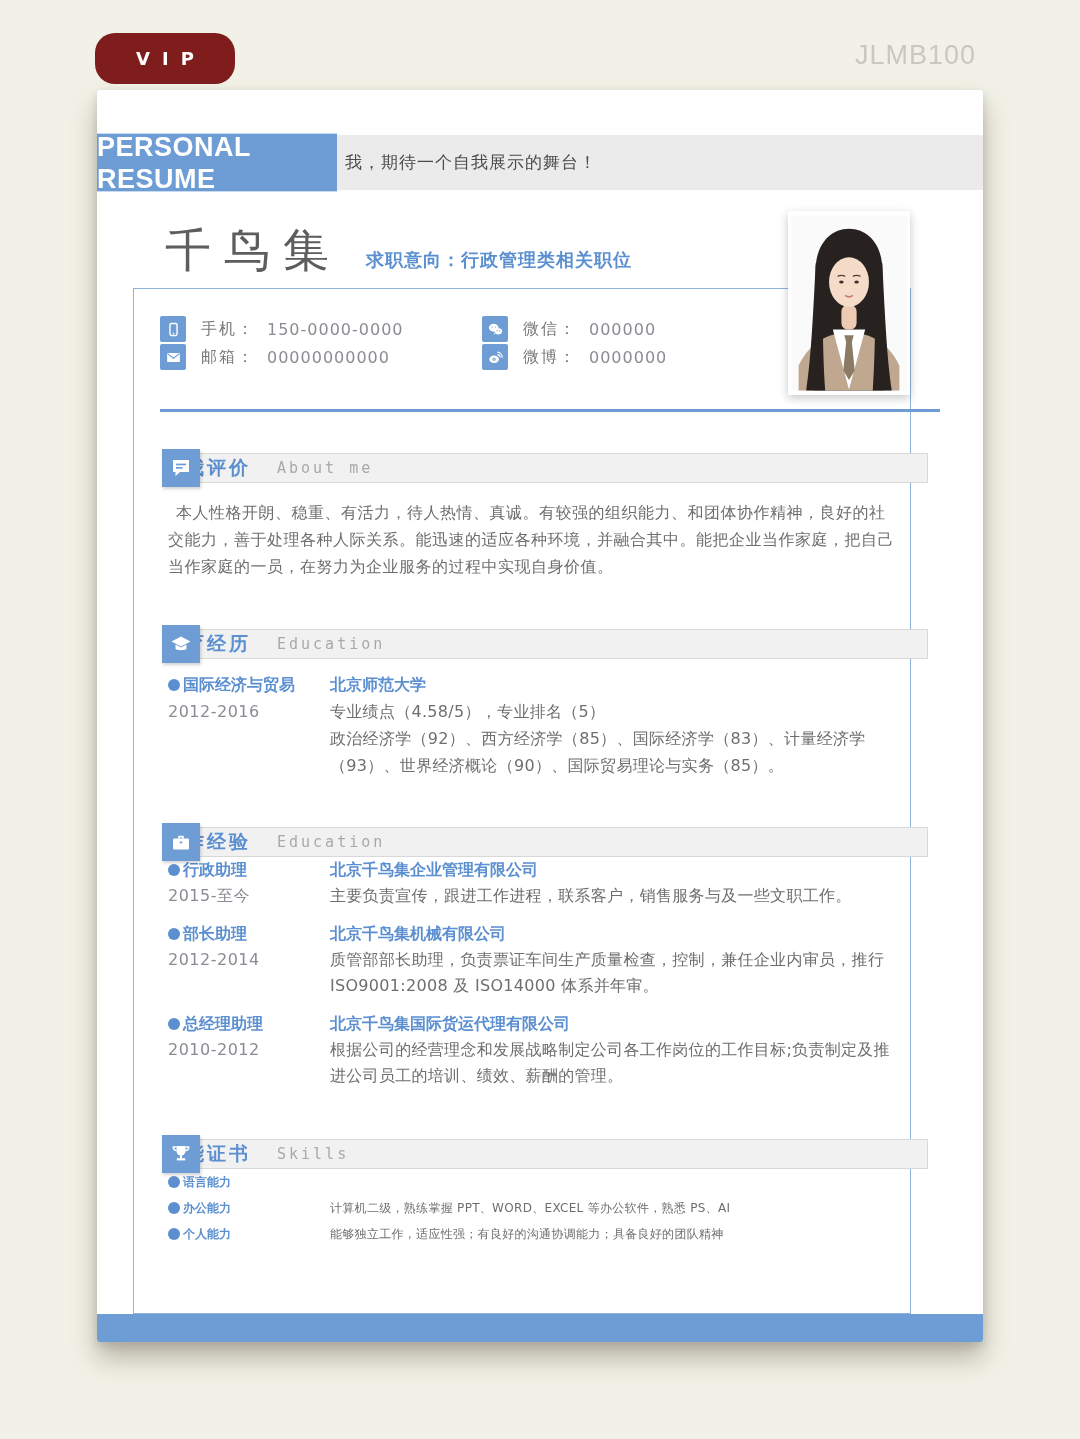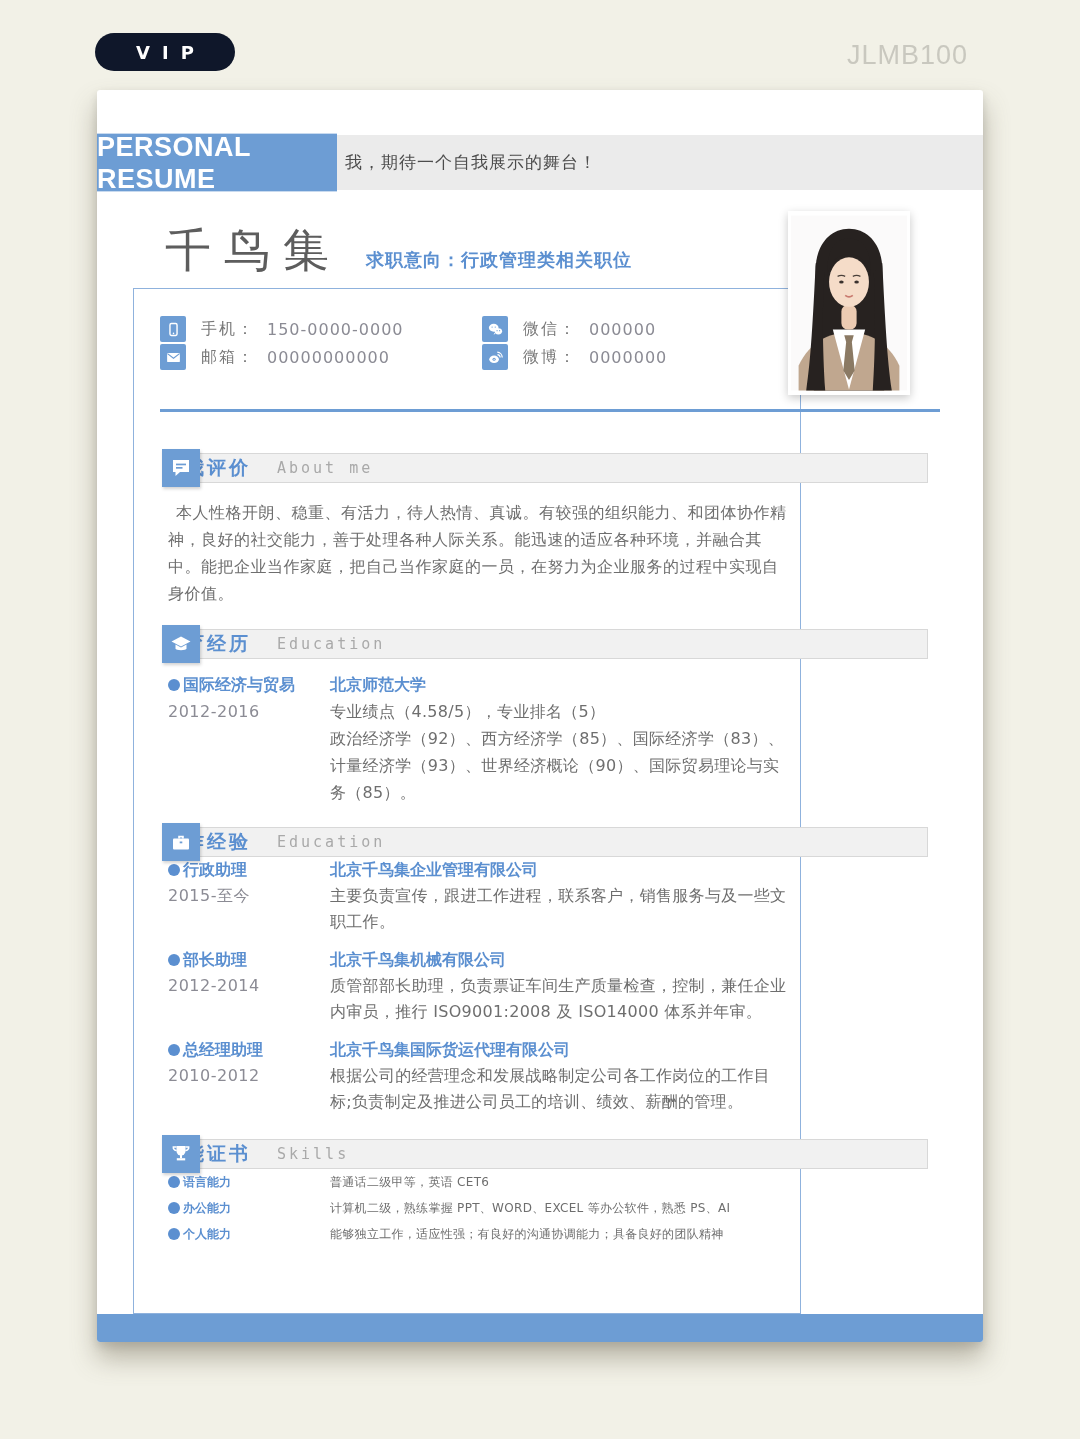--- a/index.html
+++ b/index.html
@@ -5,28 +5,28 @@
   * { margin:0; padding:0; box-sizing:border-box; }
   html,body { width:1080px; height:1439px; overflow:hidden; }
   body {
     background:#f2f1e7;
     font-family:"DejaVu Sans","Liberation Sans",sans-serif;
     position:relative;
   }
   
   .vip-badge {
     position:absolute; left:95px; top:33px;
-    width:140px; height:38px; border-radius:20px;
-    background:#0f172a;
+    width:140px; height:51px; border-radius:20px;
+    background:#7f1d1d;
     display:flex; align-items:center; justify-content:center;
     color:#fff; font-weight:bold; font-size:18px; letter-spacing:12px;
     text-indent:12px;
   }
   .watermark {
-    position:absolute; right:112px; top:40px;
+    position:absolute; right:104px; top:40px;
     color:#c9c8bf; font-size:27px; letter-spacing:1px;
     font-family:"Liberation Sans",sans-serif;
   }
   
   .page {
     position:absolute; left:97px; top:90px;
     width:886px; height:1252px;
     background:#ffffff; border-radius:3px;
     box-shadow:0 16px 26px rgba(110,105,85,0.45), 0 4px 10px rgba(0,0,0,0.12);
   }
@@ -48,21 +48,21 @@
   
   .photo {
     position:absolute; left:691px; top:121px; z-index:3;
     width:122px; height:184px; background:#fff; padding:3px;
     box-shadow:0 3px 9px rgba(0,0,0,0.22);
   }
   .photo svg { display:block; width:100%; height:100%; }
   
   .content-box {
     position:absolute; left:36px; top:198px;
-    width:668px; height:1026px;
+    width:778px; height:1026px;
     border:1px solid #8fb2dd;
   }
   
   .contact-grid {
     position:absolute; top:26px; left:26px; width:700px;
     display:grid; grid-template-columns:322px 1fr; grid-auto-rows:28px;
   }
   .contact-item { display:flex; align-items:center; }
   .c-icon {
     width:26px; height:26px; background:#6d9dd4; border-radius:2px;
@@ -308,21 +308,20 @@
               <rect x="11" y="13" width="2" height="3.2" fill="#fff"></rect>
               <rect x="7.8" y="16.2" width="8.4" height="2.2" fill="#fff"></rect>
             </svg>
         </span>
         <span class="sec-title">技能证书</span>
         <span class="sec-sub">Skills</span>
       </div>
 
       <div class="skill-row">
         <div class="bullet-label">语言能力</div>
-        <div class="desc">普通话二级甲等，英语 CET6</div>
       </div>
       <div class="skill-row">
         <div class="bullet-label">办公能力</div>
         <div class="desc">计算机二级，熟练掌握 PPT、WORD、EXCEL 等办公软件，熟悉 PS、AI</div>
       </div>
       <div class="skill-row">
         <div class="bullet-label">个人能力</div>
         <div class="desc">能够独立工作，适应性强；有良好的沟通协调能力；具备良好的团队精神</div>
       </div>
     </div>

